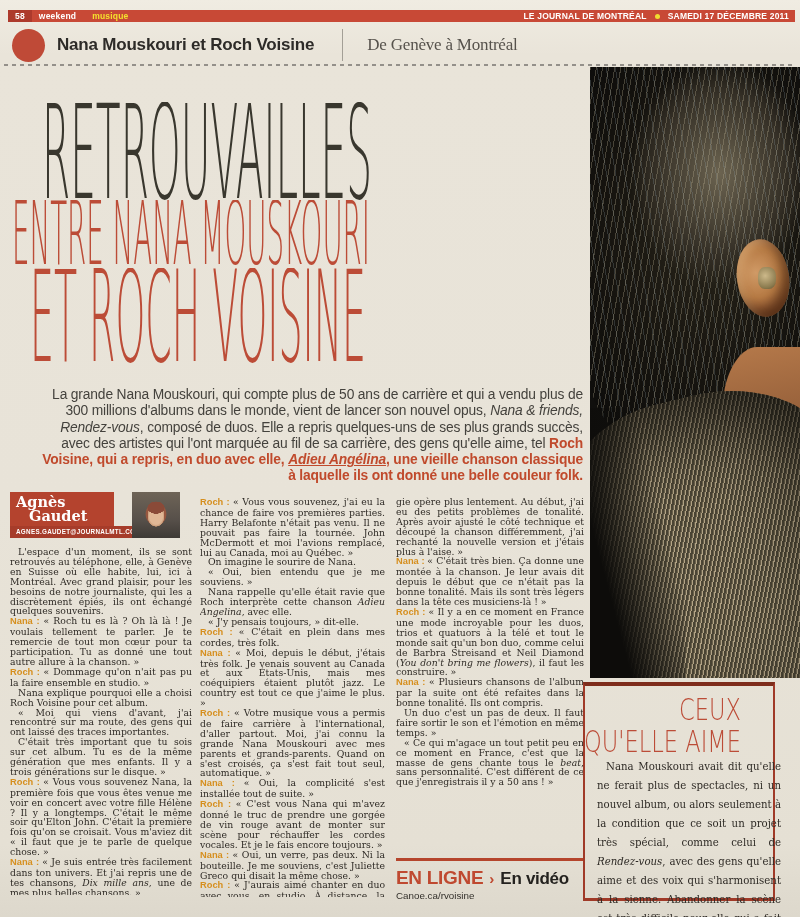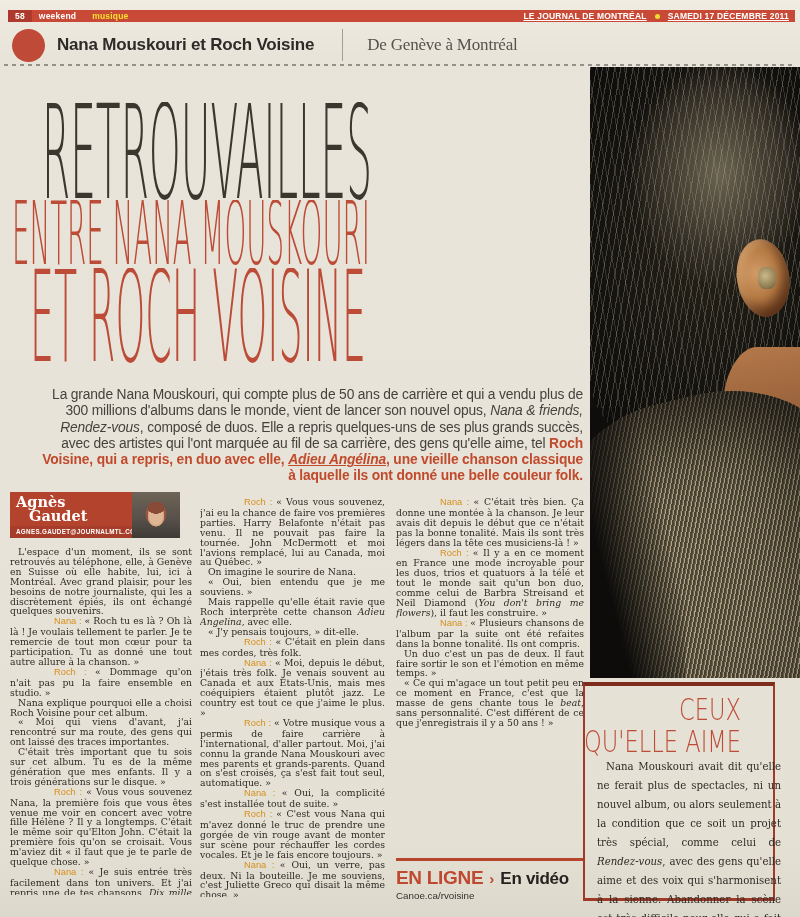--- a/index.html
+++ b/index.html
@@ -5,21 +5,21 @@
   html,body{margin:0;padding:0;background:#8f8b83;}
   .page{position:relative;width:800px;height:917px;margin:0 auto;overflow:hidden;
         background:linear-gradient(180deg,#f0ece2 0%,#e9e4d9 6%,#e8e3d8 55%,#e5e0d4 92%,#ddd8cc 100%);
         font-family:"Liberation Sans",sans-serif;}
   
   .topbar{position:absolute;left:8px;top:10px;width:787px;height:12px;background:#c84936;
           display:flex;align-items:center;color:#fff;font-size:8.5px;font-weight:bold;letter-spacing:.2px;}
   .pagenum{background:#ad3a2c;height:12px;line-height:12px;padding:0 7px;margin-right:7px;}
   .section-word{color:#fff;margin-right:16px;}
   .subsection-word{color:#f4e12d;}
-  .topbar-right{margin-left:auto;display:flex;align-items:center;gap:8px;padding-right:6px;text-decoration:underline;}
+  .topbar-right{margin-left:auto;display:flex;align-items:center;gap:8px;padding-right:6px;}
   .date-dot{width:5px;height:5px;border-radius:50%;background:#f0dc30;display:inline-block;}
   
   .kicker-row{position:absolute;left:12px;top:28px;width:776px;height:34px;display:flex;align-items:center;}
   .logo-circle{width:33px;height:33px;border-radius:50%;background:#bf4a37;margin-right:12px;flex:0 0 auto;}
   .kicker{font-size:17px;font-weight:bold;color:#2d2b28;letter-spacing:-.2px;}
   .kicker-div{width:1px;height:32px;background:#a39f96;margin:0 24px 0 28px;}
   .kicker-sub{font-size:17px;color:#56524c;letter-spacing:-.2px;font-family:Liberation Serif, serif;}
   .dotted-rule{position:absolute;left:4px;top:64px;width:792px;height:2px;
      background:repeating-linear-gradient(90deg,#94908a 0 4px,transparent 4px 8px);}
   
@@ -27,39 +27,39 @@
   .hl text{font-family:"DejaVu Sans","Liberation Sans",sans-serif;font-weight:200;}
   
   .lead{position:absolute;left:40px;top:387px;width:543px;text-align:right;
         font-size:13.8px;line-height:16.3px;color:#44423d;font-weight:500;letter-spacing:-.15px;}
   .lead p{margin:0;}
   .seg-i{font-style:italic;}
   .seg-br{color:#c04a2c;font-weight:bold;}
   .seg-ibr{color:#c04a2c;font-weight:bold;font-style:italic;text-decoration:underline;}
   
   .byline{position:absolute;left:10px;top:492px;width:182px;height:46px;}
-  .byline-box{position:absolute;left:0;top:0;width:122px;height:46px;background:#b4432e;}
+  .byline-box{position:absolute;left:0;top:0;width:104px;height:46px;background:#b4432e;}
   .byline-name{padding:3px 0 0 6px;color:#fff;font-family:"DejaVu Serif","Liberation Serif",serif;
                font-weight:bold;font-size:14.5px;line-height:13.5px;}
   .byline-name .last{padding-left:13px;display:block;}
   .byline-email{position:absolute;left:0;bottom:0;width:122px;height:12px;background:#a63c2a;
                 color:#fff;font-size:6.3px;font-weight:bold;line-height:12px;padding-left:6px;
                 letter-spacing:.3px;box-sizing:border-box;}
   .byline-photo{position:absolute;left:122px;top:0;width:48px;height:46px;overflow:hidden;
       background:
         radial-gradient(ellipse 14px 10px at 50% 34%,#8a4a38 60%,transparent 62%),
         radial-gradient(ellipse 11px 14px at 50% 52%,#e0b796 60%,#c89a77 75%,transparent 77%),
         radial-gradient(ellipse 18px 20px at 50% 48%,#97573f 55%,transparent 60%),
         linear-gradient(180deg,#6e6457 0%,#57504a 60%,#3e3a35 100%);}
   
   .col{position:absolute;font-family:"DejaVu Serif","Liberation Serif",serif;font-size:9.3px;
        line-height:9.9px;color:#2f2b26;text-align:justify;overflow:hidden;hyphens:auto;}
   .col p{margin:0;}
   .col p.indent{text-indent:8px;}
-  .speaker{font-family:"Liberation Sans",sans-serif;font-weight:normal;margin-left:44px;}
+  .speaker{font-family:"Liberation Sans",sans-serif;font-weight:bold;}
   .cols-area .speaker{color:#d68f1e;}
   #col1{left:10px;top:547px;width:182px;height:348px;}
   #col2{left:200px;top:497px;width:185px;height:400px;}
   #col3{left:396px;top:497px;width:188px;height:362px;}
   
   .online{position:absolute;left:396px;top:858px;width:188px;}
   .online-rule{height:3px;background:#b5452c;margin-bottom:6px;}
   .online-row{display:flex;align-items:baseline;gap:6px;}
   .online-label{font-size:19px;font-weight:bold;color:#bf4930;letter-spacing:-.3px;}
   .online-arrow{font-size:15px;font-weight:bold;color:#bf4930;}
@@ -159,31 +159,32 @@
         <p class="para indent"><span>Nana explique pourquoi elle a choisi Roch Voisine pour cet album.</span></p>
         <p class="para indent"><span>« Moi qui viens d'avant, j'ai rencontré sur ma route, des gens qui ont laissé des traces importantes.</span></p>
         <p class="para indent"><span>C'était très important que tu sois sur cet album. Tu es de la même génération que mes enfants. Il y a trois générations sur le disque. »</span></p>
         <p class="para"><span class="speaker">Roch : </span><span>« Vous vous souvenez Nana, la première fois que vous êtes venue me voir en concert avec votre fille Hélène ? Il y a longtemps. C'était le même soir qu'Elton John. C'était la première fois qu'on se croisait. Vous m'aviez dit « il faut que je te parle de quelque chose. »</span></p>
         <p class="para"><span class="speaker">Nana : </span><span>« Je suis entrée très facilement dans ton univers. Et j'ai repris une de tes chansons, </span><span class="seg-i">Dix mille ans</span><span>, une de mes plus belles chansons. »</span></p>
       </div>
     <div class="col" id="col2">
         <p class="para"><span class="speaker">Roch : </span><span>« Vous vous souvenez, j'ai eu la chance de faire vos premières parties. Harry Belafonte n'était pas venu. Il ne pouvait pas faire la tournée. John McDermott et moi l'avions remplacé, lui au Canada, moi au Québec. »</span></p>
         <p class="para indent"><span>On imagine le sourire de Nana.</span></p>
         <p class="para indent"><span>« Oui, bien entendu que je me souviens. »</span></p>
-        <p class="para indent"><span>Mais rappelle qu'elle était ravie que Roch interprète cette chanson </span><span class="seg-i">Adieu Angelina</span><span>, avec elle.</span></p>
+        <p class="para indent"><span>Nana rappelle qu'elle était ravie que Roch interprète cette chanson </span><span class="seg-i">Adieu Angelina</span><span>, avec elle.</span></p>
         <p class="para indent"><span>« J'y pensais toujours, » dit-elle.</span></p>
         <p class="para"><span class="speaker">Roch : </span><span>« C'était en plein dans mes cordes, très folk.</span></p>
         <p class="para"><span class="speaker">Nana : </span><span>« Moi, depuis le début, j'étais très folk. Je venais souvent au Canada et aux États-Unis, mais mes coéquipiers étaient plutôt jazz. Le country est tout ce que j'aime le plus. »</span></p>
         <p class="para"><span class="speaker">Roch : </span><span>« Votre musique vous a permis de faire carrière à l'international, d'aller partout. Moi, j'ai connu la grande Nana Mouskouri avec mes parents et grands-parents. Quand on s'est croisés, ça s'est fait tout seul, automatique. »</span></p>
         <p class="para"><span class="speaker">Nana : </span><span>« Oui, la complicité s'est installée tout de suite. »</span></p>
         <p class="para"><span class="speaker">Roch : </span><span>« C'est vous Nana qui m'avez donné le truc de prendre une gorgée de vin rouge avant de monter sur scène pour réchauffer les cordes vocales. Et je le fais encore toujours. »</span></p>
         <p class="para"><span class="speaker">Nana : </span><span>« Oui, un verre, pas deux. Ni la bouteille. Je me souviens, c'est Juliette Greco qui disait la même chose. »</span></p>
         <p class="para"><span class="speaker">Roch : </span><span>« J'aurais aimé chanter en duo avec vous, en studio. À distance, la ma-</span></p>
       </div>
     <div class="col" id="col3">
+        <p class="para"><span>gie opère plus lentement. Au début, j'ai eu des petits problèmes de tonalité. Après avoir ajusté le côté technique et découpé la chanson différemment, j'ai rechanté la nouvelle version et j'étais plus à l'aise. »</span></p>
         <p class="para"><span class="speaker">Nana : </span><span>« C'était très bien. Ça donne une montée à la chanson. Je leur avais dit depuis le début que ce n'était pas la bonne tonalité. Mais ils sont très légers dans la tête ces musiciens-là ! »</span></p>
         <p class="para"><span class="speaker">Roch : </span><span>« Il y a en ce moment en France une mode incroyable pour les duos, trios et quatuors à la télé et tout le monde sait qu'un bon duo, comme celui de Barbra Streisand et Neil Diamond (</span><span class="seg-i">You don't bring me flowers</span><span>), il faut les construire. »</span></p>
         <p class="para"><span class="speaker">Nana : </span><span>« Plusieurs chansons de l'album par la suite ont été refaites dans la bonne tonalité. Ils ont compris.</span></p>
         <p class="para indent"><span>Un duo c'est un pas de deux. Il faut faire sortir le son et l'émotion en même temps. »</span></p>
         <p class="para indent"><span>« Ce qui m'agace un tout petit peu en ce moment en France, c'est que la masse de gens chante tous le </span><span class="seg-i">beat</span><span>, sans personnalité. C'est différent de ce que j'enregistrais il y a 50 ans ! »</span></p>
       </div>
   </div>
 
   <div class="online">
     <div class="online-rule"></div>

